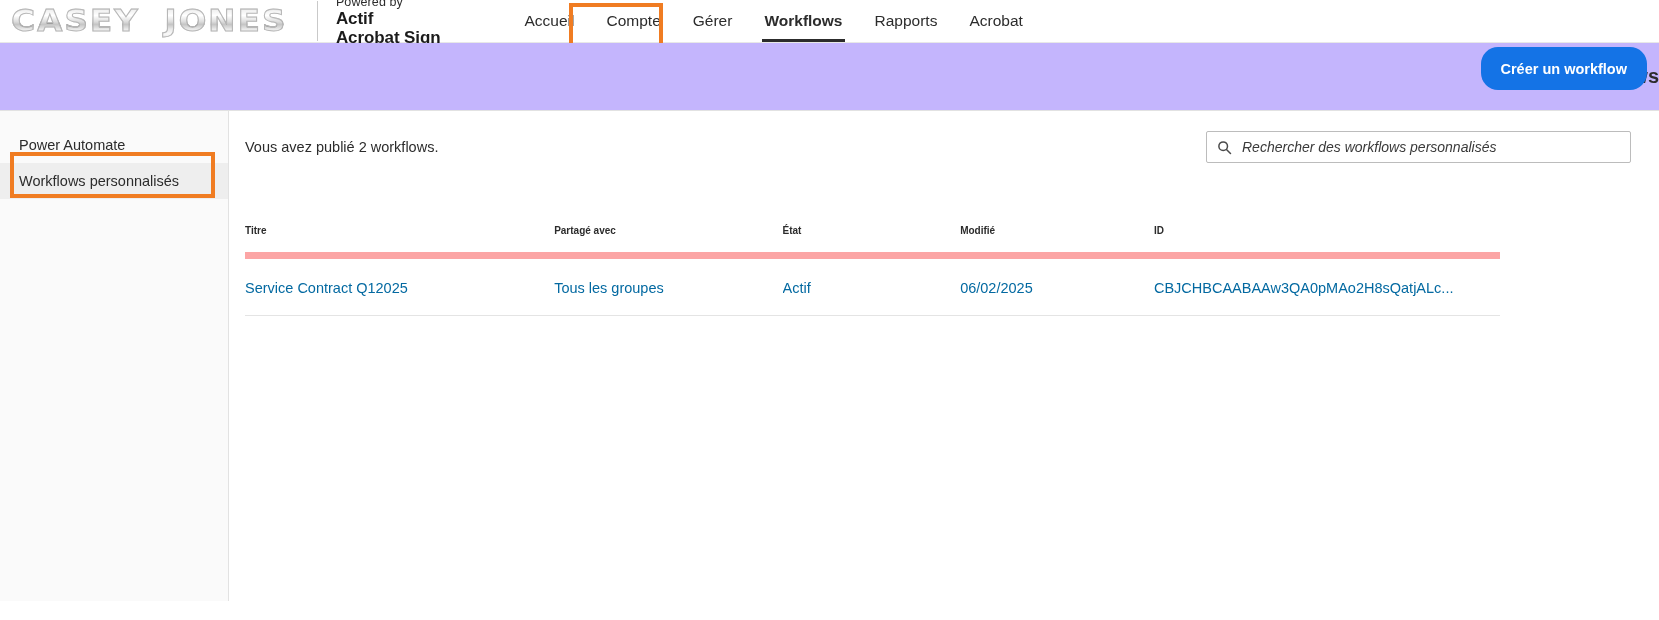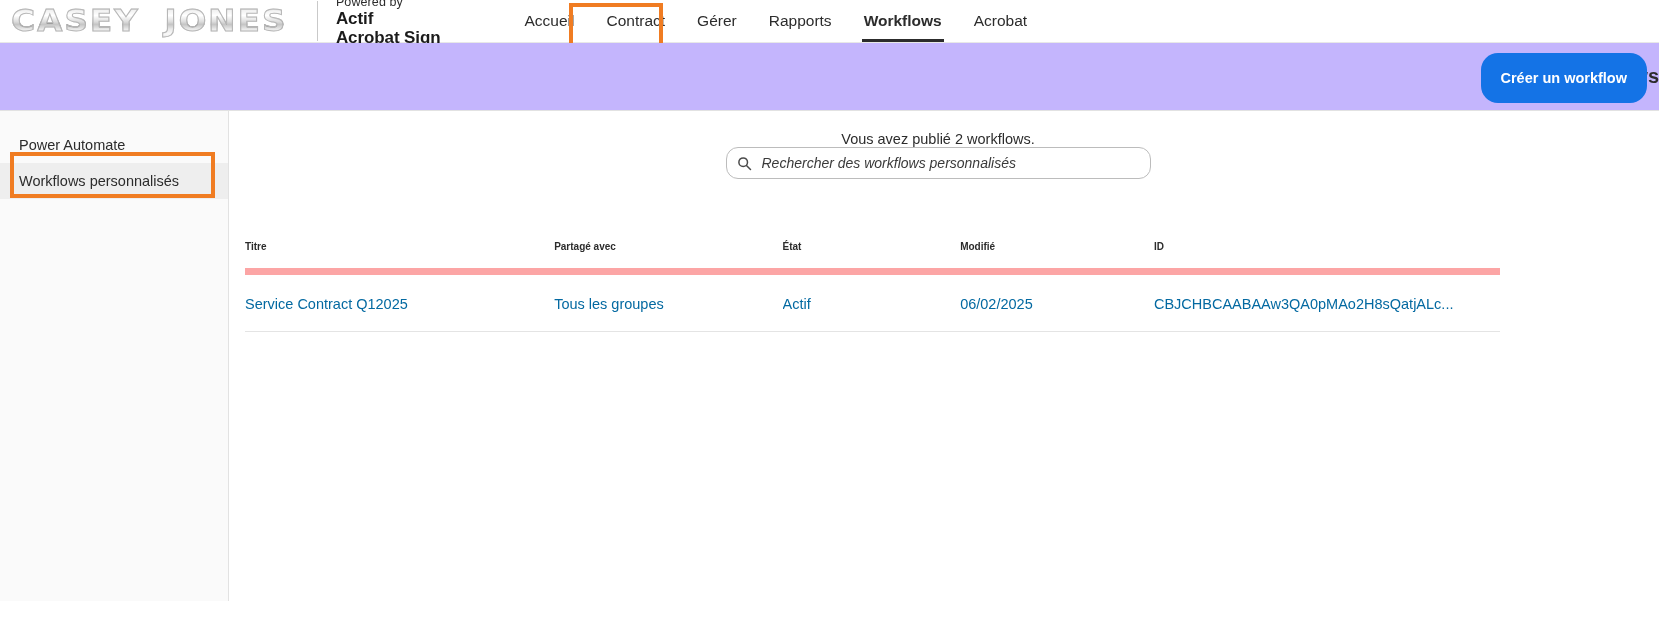--- a/index.html
+++ b/index.html
@@ -117,22 +117,22 @@
   }
   .page-title {
     font-size: 20px;
     font-weight: 700;
     color: #2c2c2c;
     margin-left: 11px;
   }
   .create-btn {
     position: absolute;
     right: 12px;
-    top: 10px;
-    height: 50px;
+    top: 4px;
+    height: 43px;
     padding: 0 20px;
     background: #1473e6;
     color: #ffffff;
     font-size: 14.5px;
     font-weight: 700;
     border: none;
     border-radius: 17px;
     cursor: pointer;
     font-family: "Liberation Sans", sans-serif;
   }
@@ -176,33 +176,32 @@
     position: relative;
     padding: 0 28px 0 16px;
     background: #ffffff;
   }
 
   .content-top {
     display: flex;
     align-items: center;
     justify-content: space-between;
     padding-top: 20px;
-    flex-direction: column;
   }
   .published-text {
     font-size: 14.5px;
     color: #2c2c2c;
     margin-left: 0px;
   }
   .search-box {
     position: relative;
     width: 425px;
     height: 32px;
     border: 1px solid #bcbcbc;
-    border-radius: 12px;
+    border-radius: 2px;
     background: #fff;
     display: flex;
     align-items: center;
   }
   .search-icon {
     margin-left: 10px;
     margin-right: 8px;
     display: flex;
     color: #4a4a4a;
   }
@@ -266,24 +265,24 @@
 
     <div class="powered">
       <div class="p-small">Powered by</div>
       <div class="p-big">Actif</div>
       <div class="p-big">Acrobat Sign</div>
     </div>
   </div>
 
   <nav class="nav">
     <div class="nav-item">Accueil</div>
-    <div class="nav-item">Contract</div>
+    <div class="nav-item">Compte</div>
     <div class="nav-item">Gérer</div>
+    <div class="nav-item active">Workflows</div>
     <div class="nav-item">Rapports</div>
-    <div class="nav-item active">Workflows</div>
     <div class="nav-item">Acrobat</div>
   </nav>
 
   <div class="annot-nav"></div>
 </div>
 
 <div class="pagehead">
   <div class="page-title">Vos workflows</div>
   <button class="create-btn">Créer un workflow</button>
 </div>

